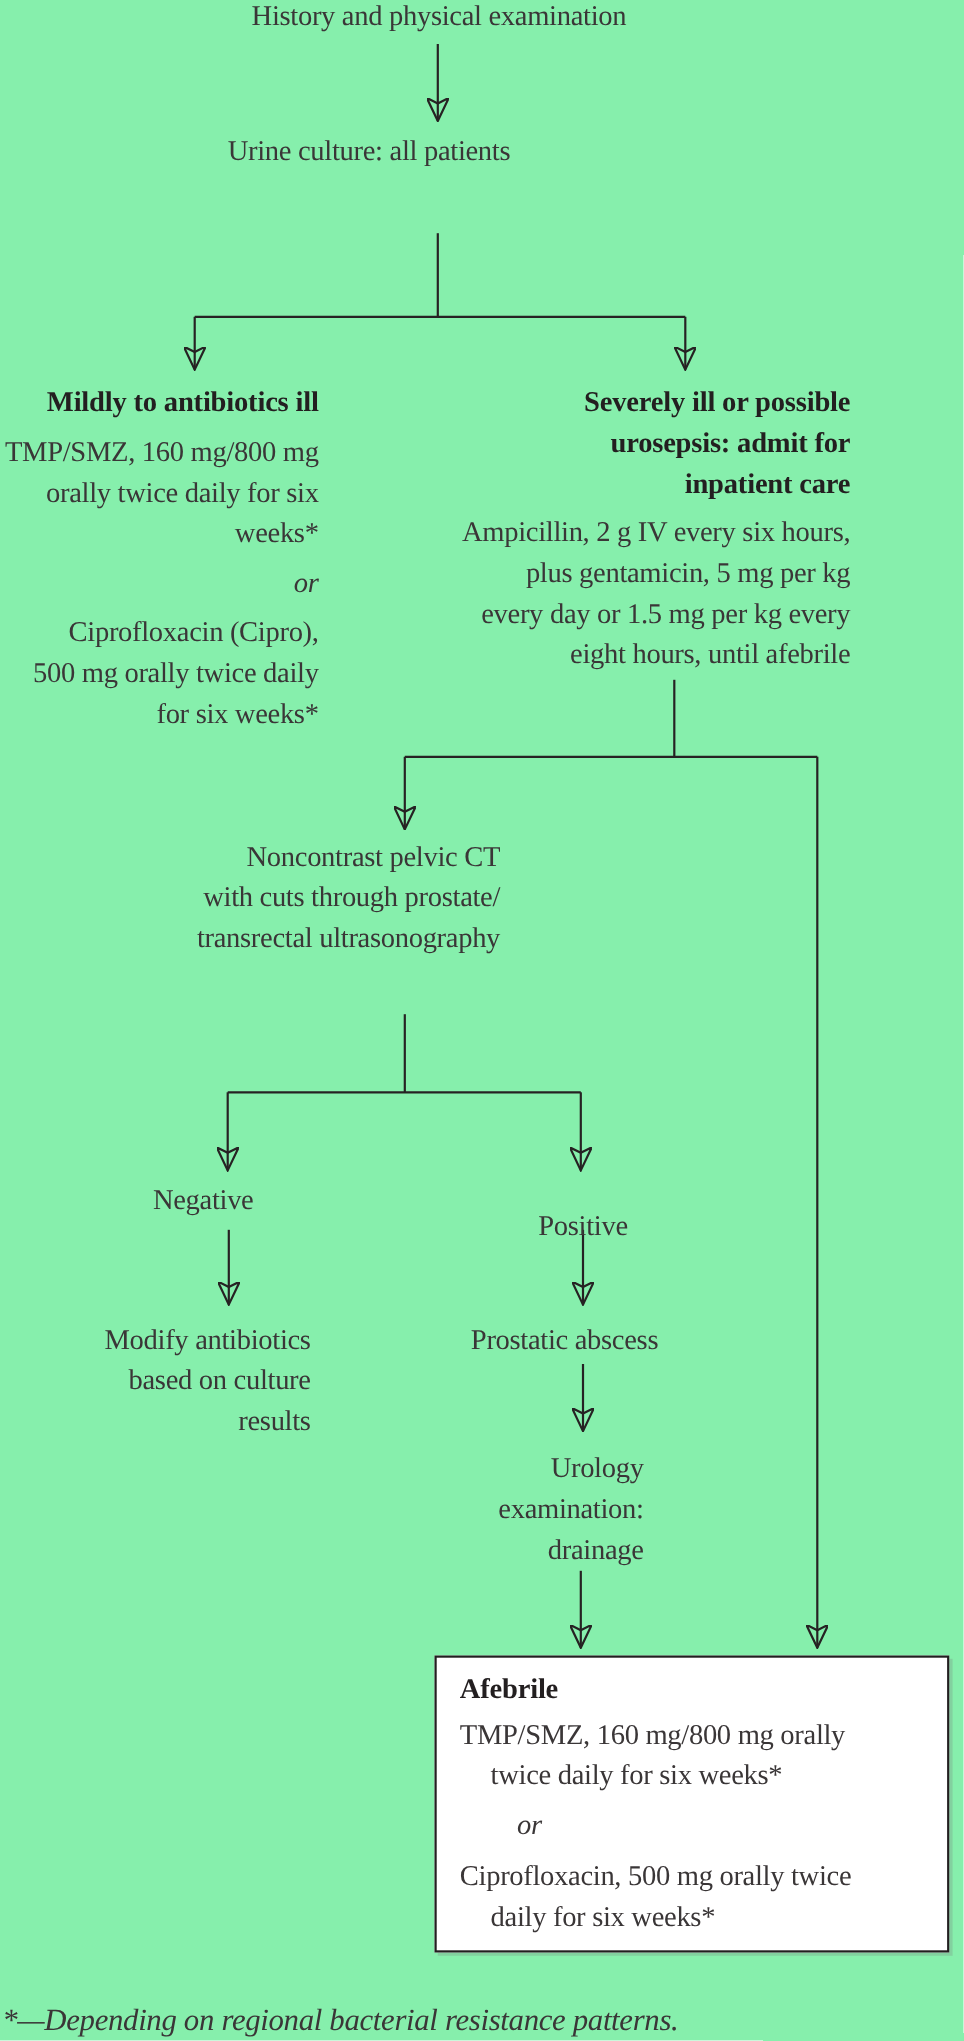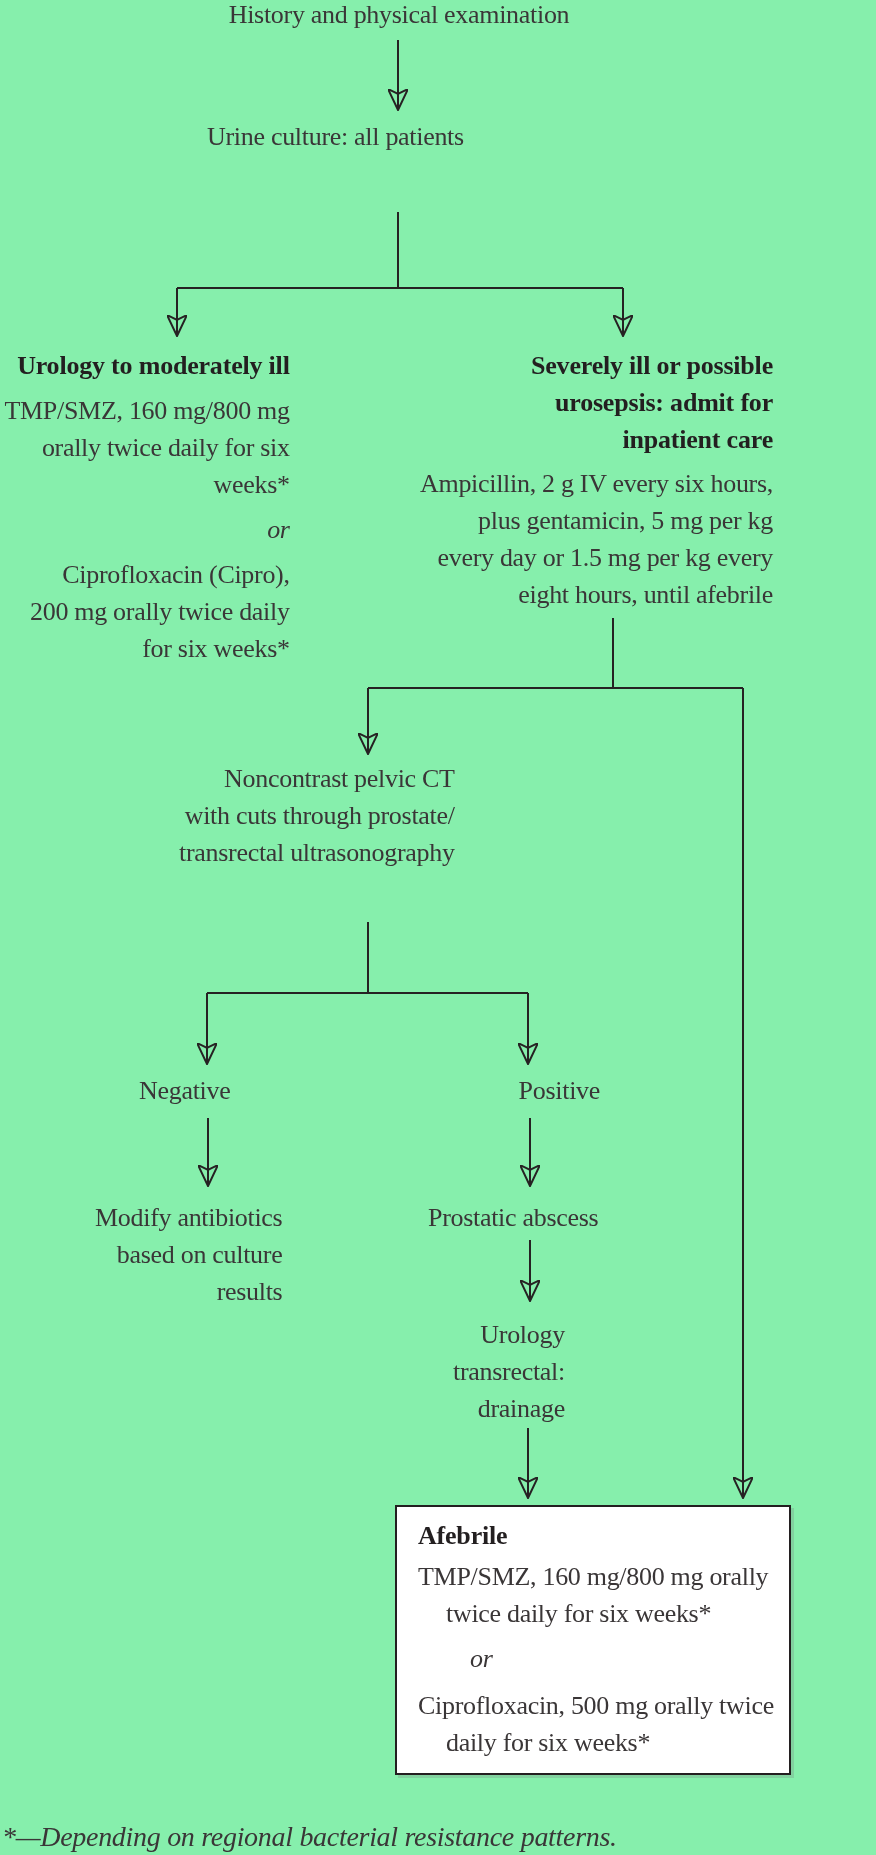--- a/index.html
+++ b/index.html
@@ -13,26 +13,26 @@
   .hd-gap{margin-bottom:8px;}
   .ind{padding-left:28px;}
   .or{padding-left:52px;font-style:italic;margin:8px 0;}
   .title{left:99px;top:-4px;width:600px;text-align:center;}
   .triage{left:207px;top:115px;line-height:44px;}
   .mild{left:2px;top:347px;}
   .severe{left:420px;top:347px;}
   .severe .hd-block{margin-bottom:7px;}
   .fever{left:179px;top:760px;}
   .negative{left:139px;top:1072px;width:140px;text-align:left;}
-  .positive{left:460px;top:1072px;width:140px;text-align:right;}
+  .positive{left:460px;top:1096px;width:140px;text-align:center;}
   .modify{left:95px;top:1199px;}
   .abscess{left:428px;top:1199px;}
   .urology{left:453px;top:1316px;}
   .result-box{
-    position:absolute;left:395px;top:1505px;width:396px;height:270px;
+    position:absolute;left:395px;top:1505px;width:468px;height:270px;
     border:2px solid #231f20;box-sizing:border-box;padding:10px 10px 0 21px;
     box-shadow:3px 3px 0 rgba(120,120,120,0.25);background:#ffffff;
   }
   .result-box .hd{margin-bottom:4px;}
   .result-box .or{margin:8px 0 10px;}
   .footnote{left:2px;top:1818px;font-style:italic;font-size:28px;}
   svg.connectors{position:absolute;left:0;top:0;}
   svg.connectors line, svg.connectors path{stroke:#262223;stroke-width:2;fill:none;}
 </style>
 </head>
@@ -65,27 +65,27 @@
     <line x1="528" y1="1428" x2="528" y2="1498" marker-end="url(#ah)"></line>
   </svg>
 
   <div class="node title">History and physical examination</div>
 
   <div class="node triage">
     <div>Urine culture: all patients</div>
   </div>
 
   <div class="node mild">
-    <div class="hd hd-gap">Urology to moderately ill</div>
+    <div class="hd hd-gap">Mildly to antibiotics ill</div>
     <div>TMP/SMZ, 160 mg/800 mg</div>
     <div class="ind">orally twice daily for six</div>
     <div class="ind">weeks*</div>
     <div class="or">or</div>
     <div>Ciprofloxacin (Cipro),</div>
-    <div class="ind">200 mg orally twice daily</div>
+    <div class="ind">500 mg orally twice daily</div>
     <div class="ind">for six weeks*</div>
   </div>
 
   <div class="node severe">
     <div class="hd-block">
       <div class="hd">Severely ill or possible</div>
       <div class="hd">urosepsis: admit for</div>
       <div class="hd">inpatient care</div>
     </div>
     <div>Ampicillin, 2 g IV every six hours,</div>
@@ -107,21 +107,21 @@
   <div class="node modify">
     <div>Modify antibiotics</div>
     <div>based on culture</div>
     <div>results</div>
   </div>
 
   <div class="node abscess">Prostatic abscess</div>
 
   <div class="node urology">
     <div>Urology</div>
-    <div>transrectal:</div>
+    <div>examination:</div>
     <div>drainage</div>
   </div>
 
   <div class="result-box">
     <div class="hd">Afebrile</div>
     <div>TMP/SMZ, 160 mg/800 mg orally</div>
     <div class="ind">twice daily for six weeks*</div>
     <div class="or">or</div>
     <div>Ciprofloxacin, 500 mg orally twice</div>
     <div class="ind">daily for six weeks*</div>

